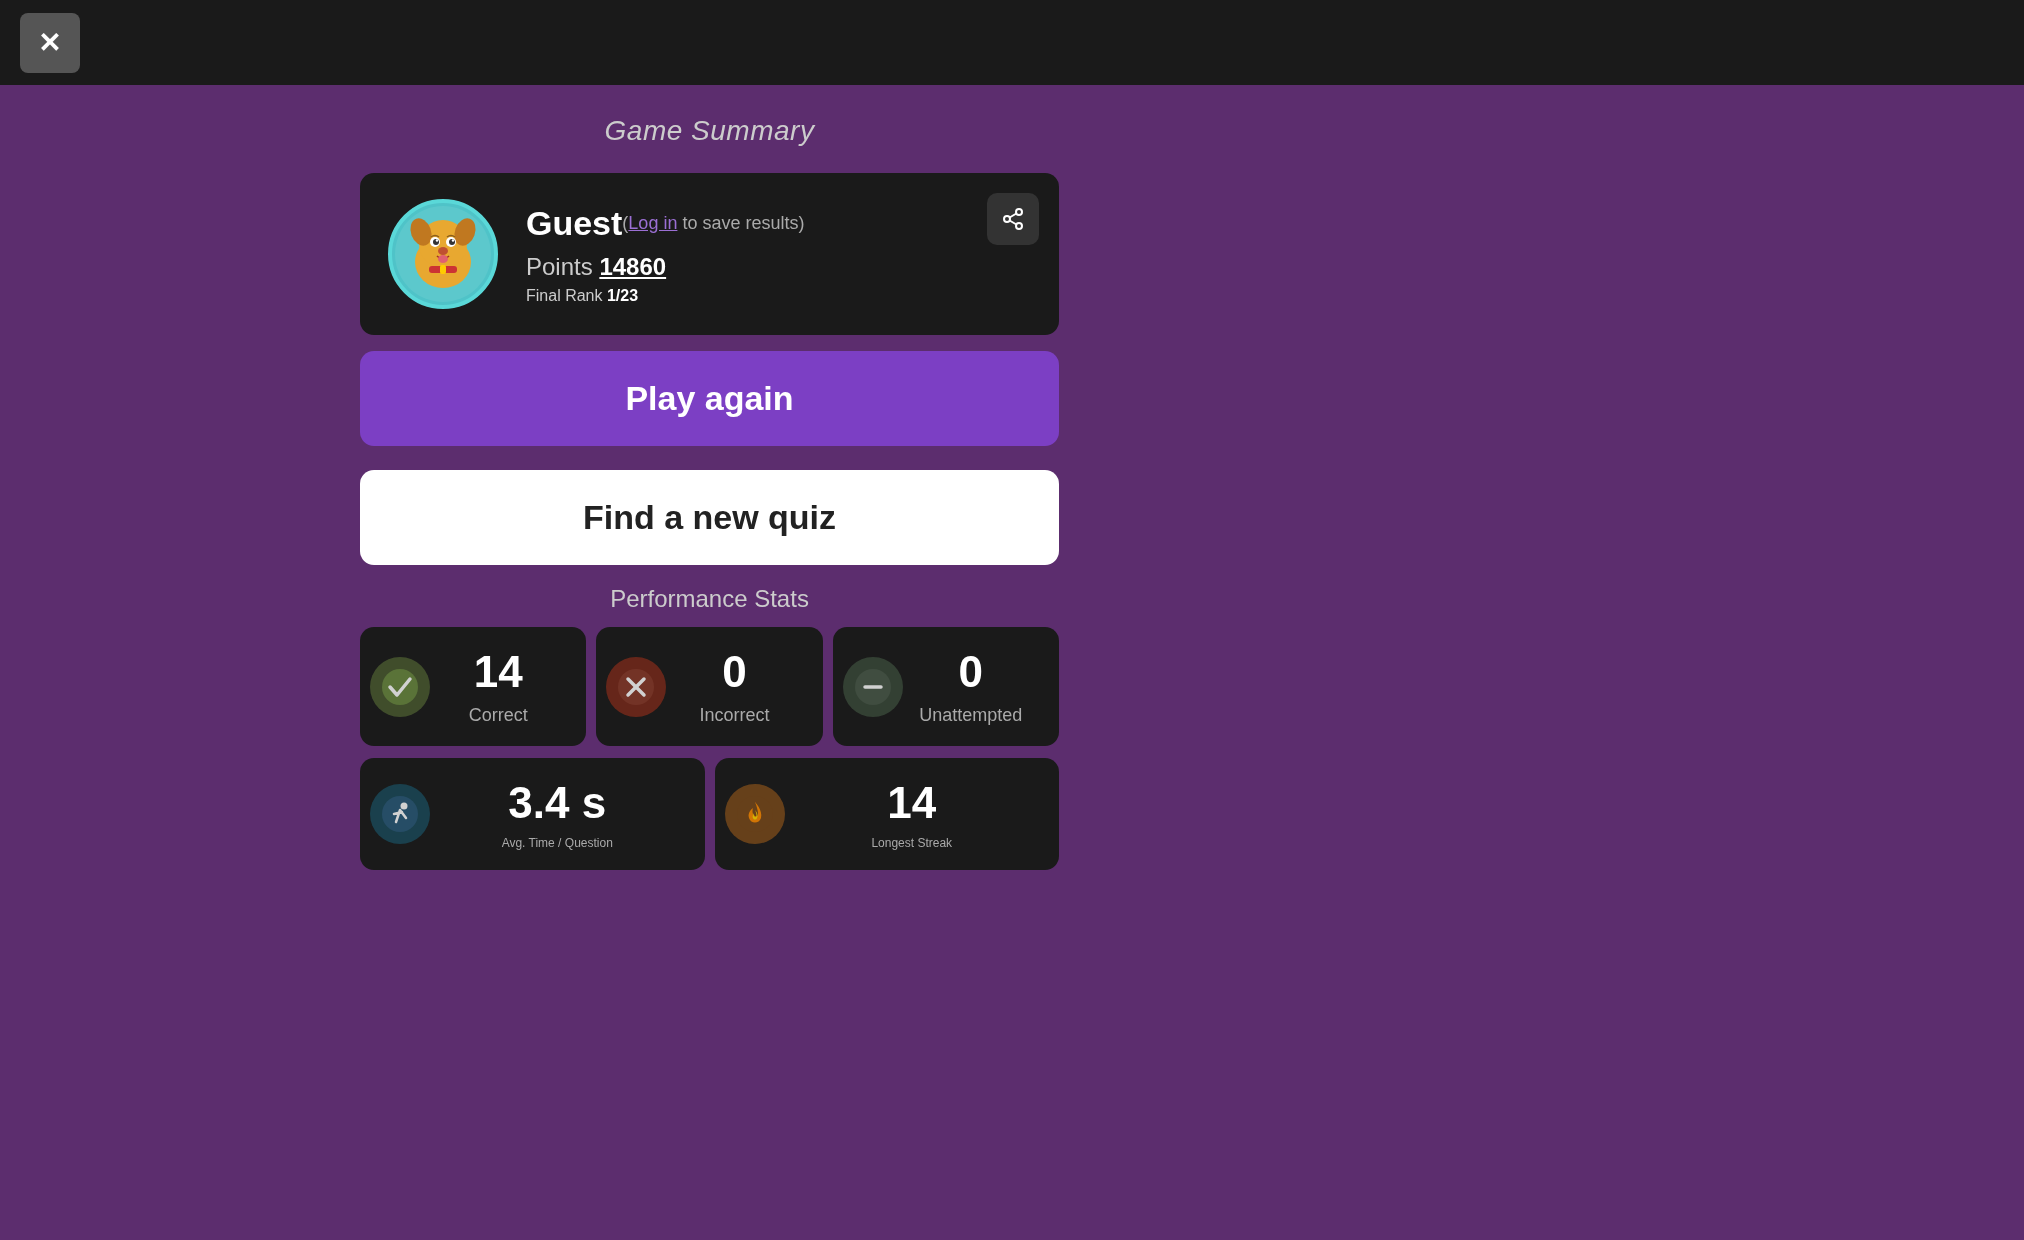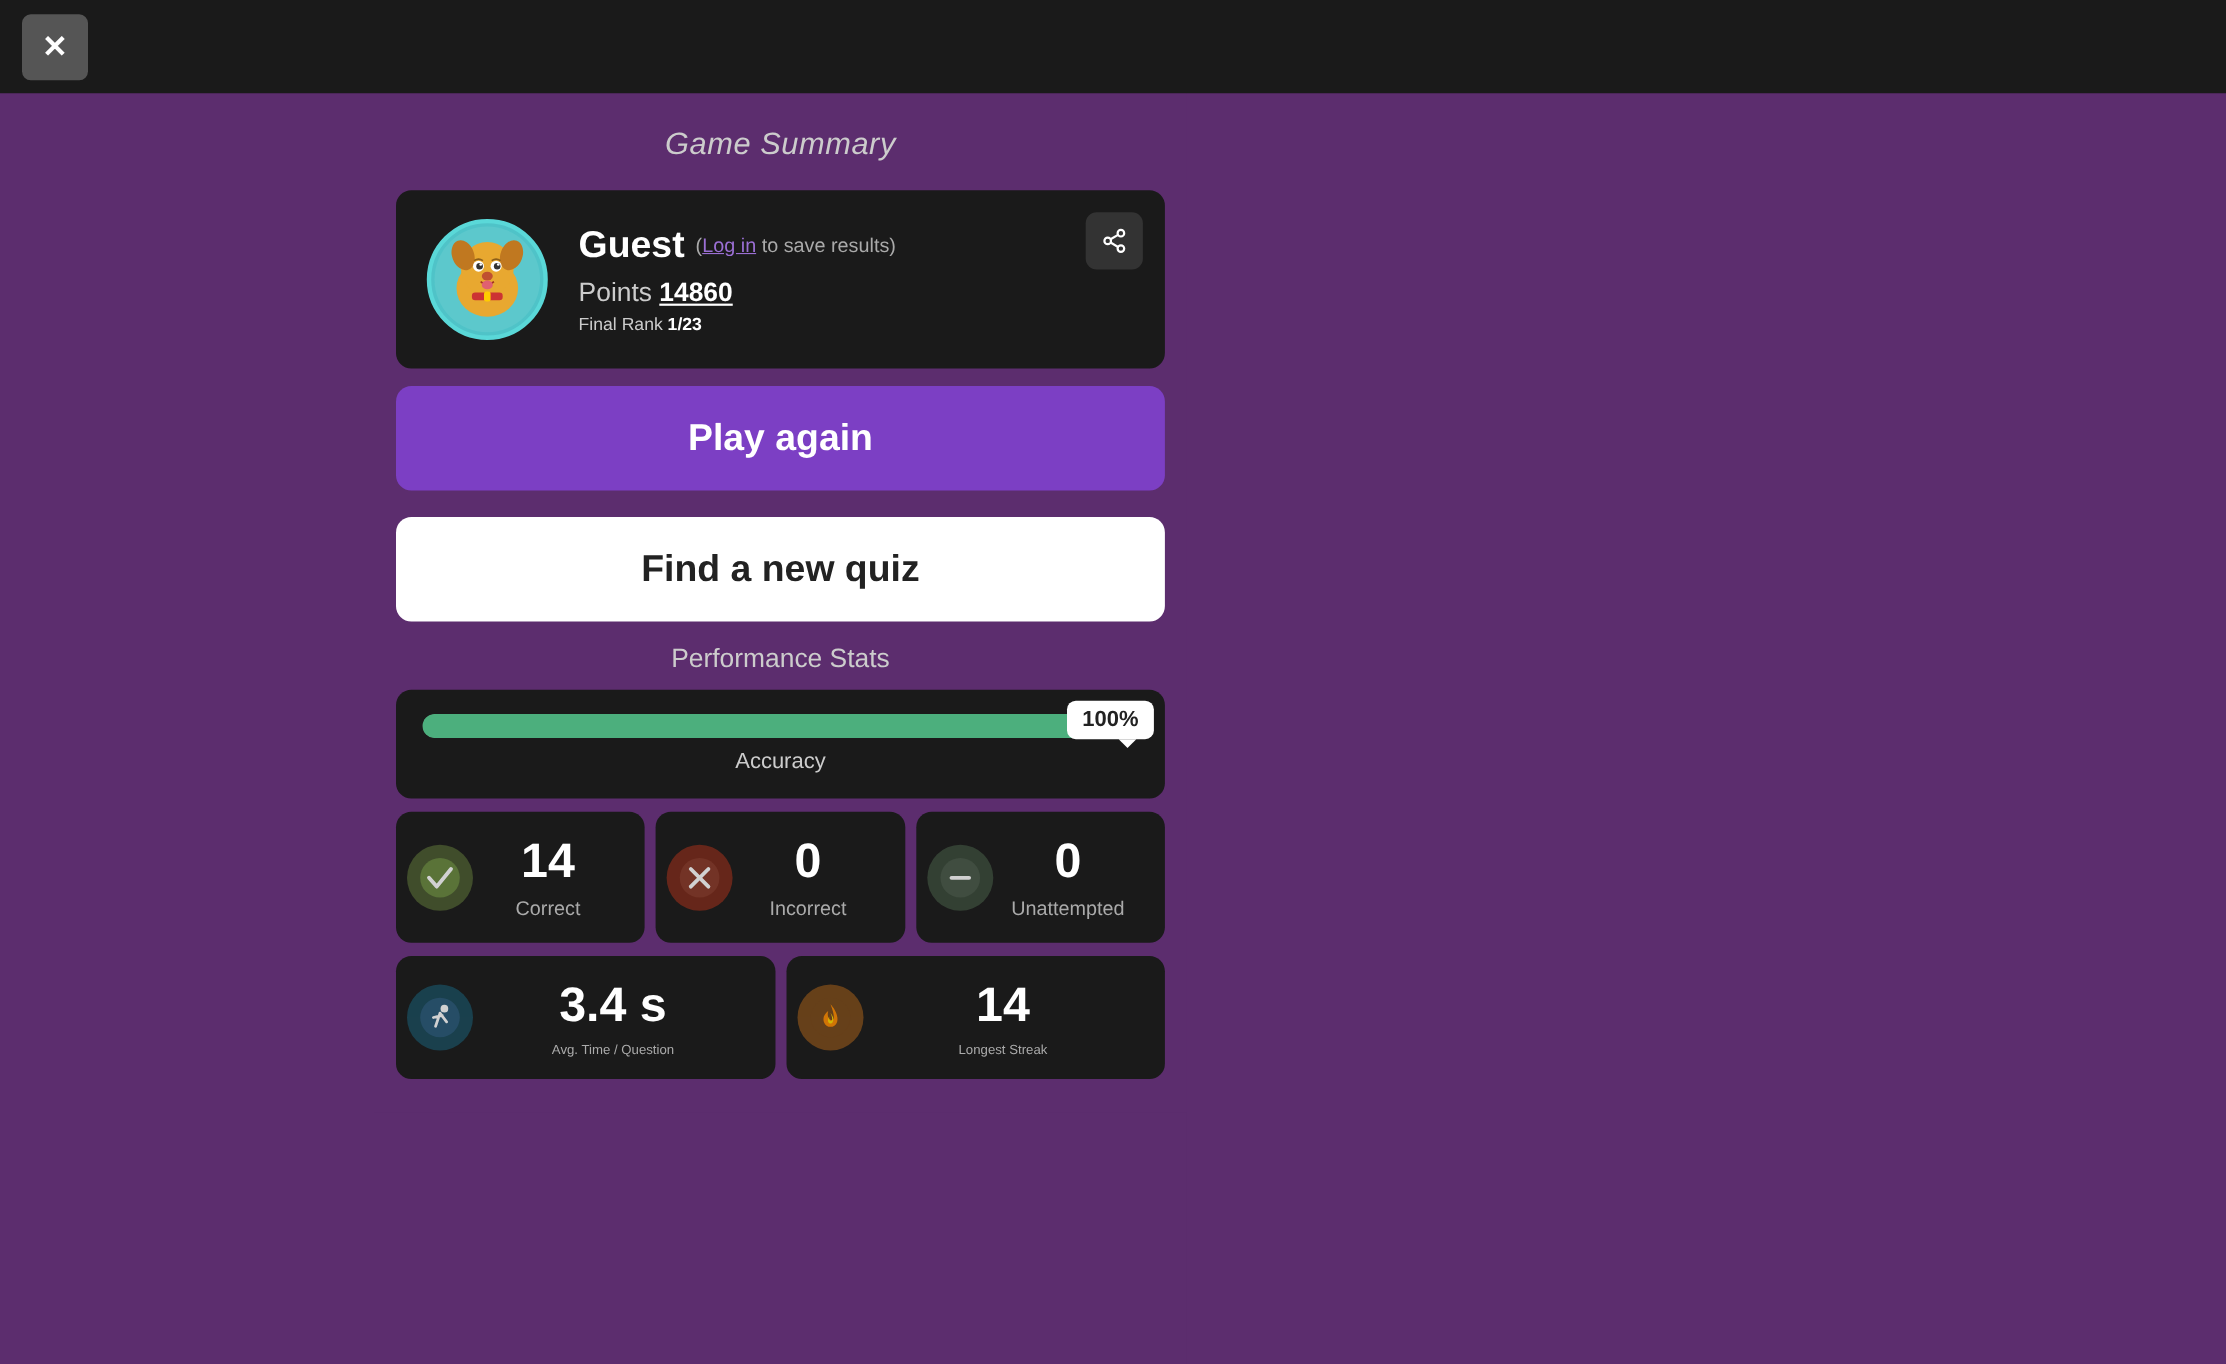--- a/index.html
+++ b/index.html
@@ -116,21 +116,20 @@
       height: 100px;
     }
 
     .player-info {
       flex: 1;
     }
 
     .player-name-row {
       display: flex;
       align-items: center;
-      gap: 10px;
       margin-bottom: 10px;
     }
 
     .player-name {
       color: white;
       font-size: 34px;
       font-weight: 700;
     }
 
     .login-text {
@@ -447,27 +446,20 @@
       </svg>
     </button>
   </div>
 
   <button class="play-again-btn">Play again</button>
 
   <button class="find-quiz-btn">Find a new quiz</button>
 
   <div class="perf-title">Performance Stats</div>
 
-  <div class="accuracy-card">
-    <div class="accuracy-tooltip">100%</div>
-    <div class="progress-bar-bg">
-      <div class="progress-bar-fill" style="width: 100%"></div>
-    </div>
-    <div class="accuracy-label">Accuracy</div>
-  </div>
 
   <div class="stats-grid">
 
     <div class="stat-card">
       <div class="stat-icon-area correct-icon-bg">
         <svg width="40" height="40" viewBox="0 0 40 40" fill="none">
           <circle cx="20" cy="20" r="18" fill="#6a8a40"></circle>
           <polyline points="10,20 17,28 30,12" stroke="white" stroke-width="3.5" stroke-linecap="round" stroke-linejoin="round" fill="none"></polyline>
         </svg>
       </div>

